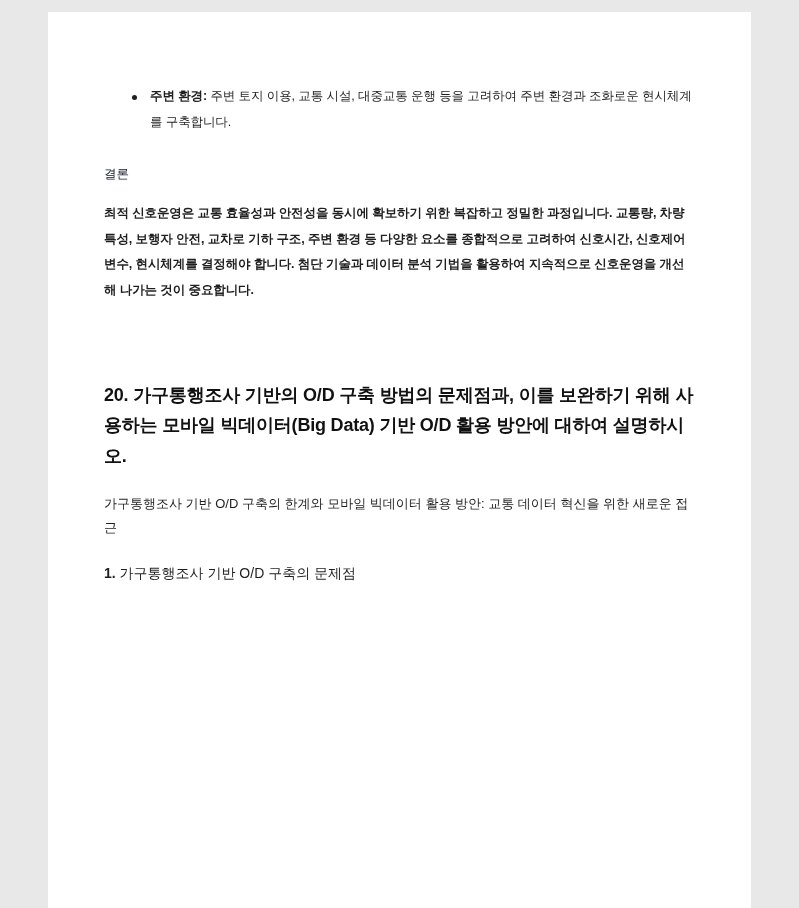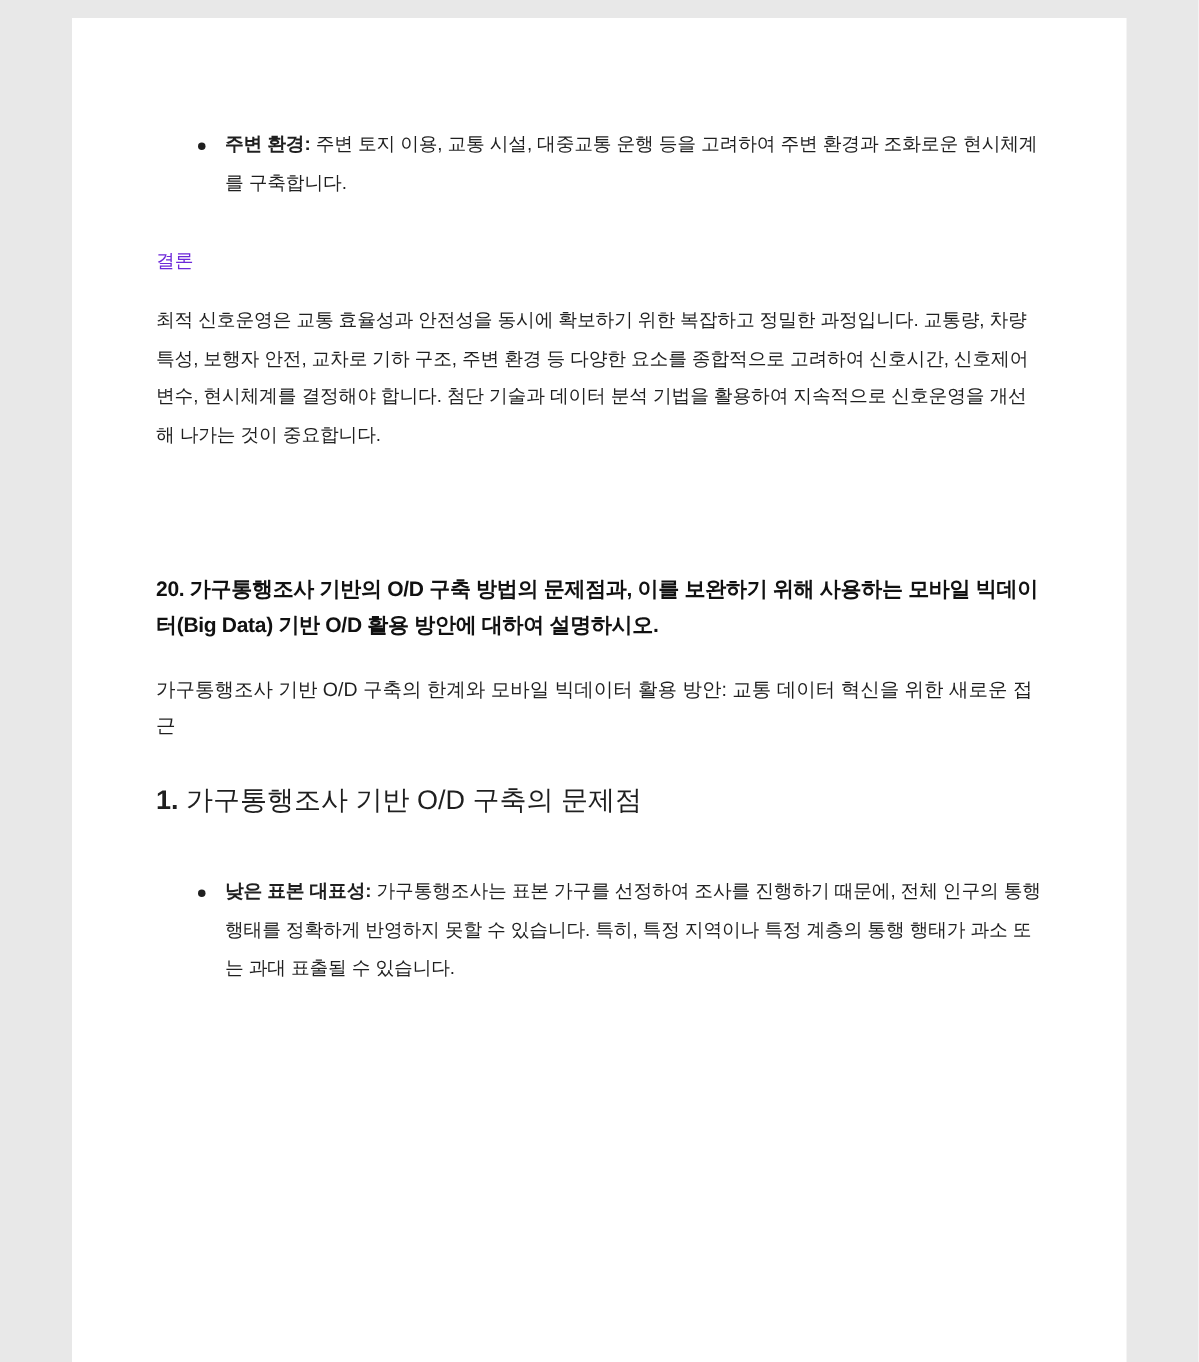--- a/index.html
+++ b/index.html
@@ -27,25 +27,26 @@
     width: 100%;
   }
 
   
   .para {
     font-size: 12.5px;
     line-height: 2.05;
     color: #1f1f1f;
     margin: 0 0 18px 0;
     letter-spacing: -0.1px;
+    font-weight: bold;
   }
   .section-label {
     font-size: 12.5px;
     line-height: 1.9;
-    color: #6d28d9;
+    color: #0f172a;
     margin: 0 0 14px 0;
     font-family: Liberation Serif, serif;
   }
 
   
   ul.bullets {
     list-style: none;
     margin: 0 0 18px 0;
     padding: 0;
   }
@@ -67,40 +68,40 @@
     height: 5px;
     border-radius: 50%;
     background: #1f1f1f;
   }
 
   .spacer-lg { height: 58px; }
   .spacer-sm { height: 10px; }
 
   
   .question {
-    font-size: 14px;
+    font-size: 18px;
     line-height: 1.72;
     color: #111111;
     font-weight: bold;
     margin: 0 0 20px 0;
     letter-spacing: -0.2px;
   }
 
   .subtitle {
     font-size: 13px;
     line-height: 1.85;
     color: #1f1f1f;
     margin: 0 0 20px 0;
   }
 
   .numbered-head {
-    font-size: 18px;
+    font-size: 14px;
     line-height: 1.9;
     color: #1f1f1f;
-    margin: 0 0 32px 0;
+    margin: 0 0 2px 0;
   }
   .numbered-head b { font-weight: bold; }
 
   b, strong { font-weight: bold; }
 </style>
 </head>
 <body>
 
 <div class="page">
   <div class="content">
@@ -117,18 +118,15 @@
 
     <div class="spacer-lg"></div>
 
     <p class="question"><span>20.</span><span> 가구통행조사 기반의 O/D 구축 방법의 문제점과, 이를 보완하기 위해 사용하는 모바일 빅데이터(Big Data) 기반 O/D 활용 방안에 대하여 설명하시오.</span></p>
 
     <p class="subtitle">가구통행조사 기반 O/D 구축의 한계와 모바일 빅데이터 활용 방안: 교통 데이터 혁신을 위한 새로운 접근</p>
 
 
     <p class="numbered-head"><b>1.</b><span> 가구통행조사 기반 O/D 구축의 문제점</span></p>
 
-    <ul class="bullets">
-      <li><b>낮은 표본 대표성:</b><span> 가구통행조사는 표본 가구를 선정하여 조사를 진행하기 때문에, 전체 인구의 통행 행태를 정확하게 반영하지 못할 수 있습니다. 특히, 특정 지역이나 특정 계층의 통행 행태가 과소 또는 과대 표출될 수 있습니다.</span></li>
-    </ul>
 
   </div>
 </div>
 
 </body></html>

